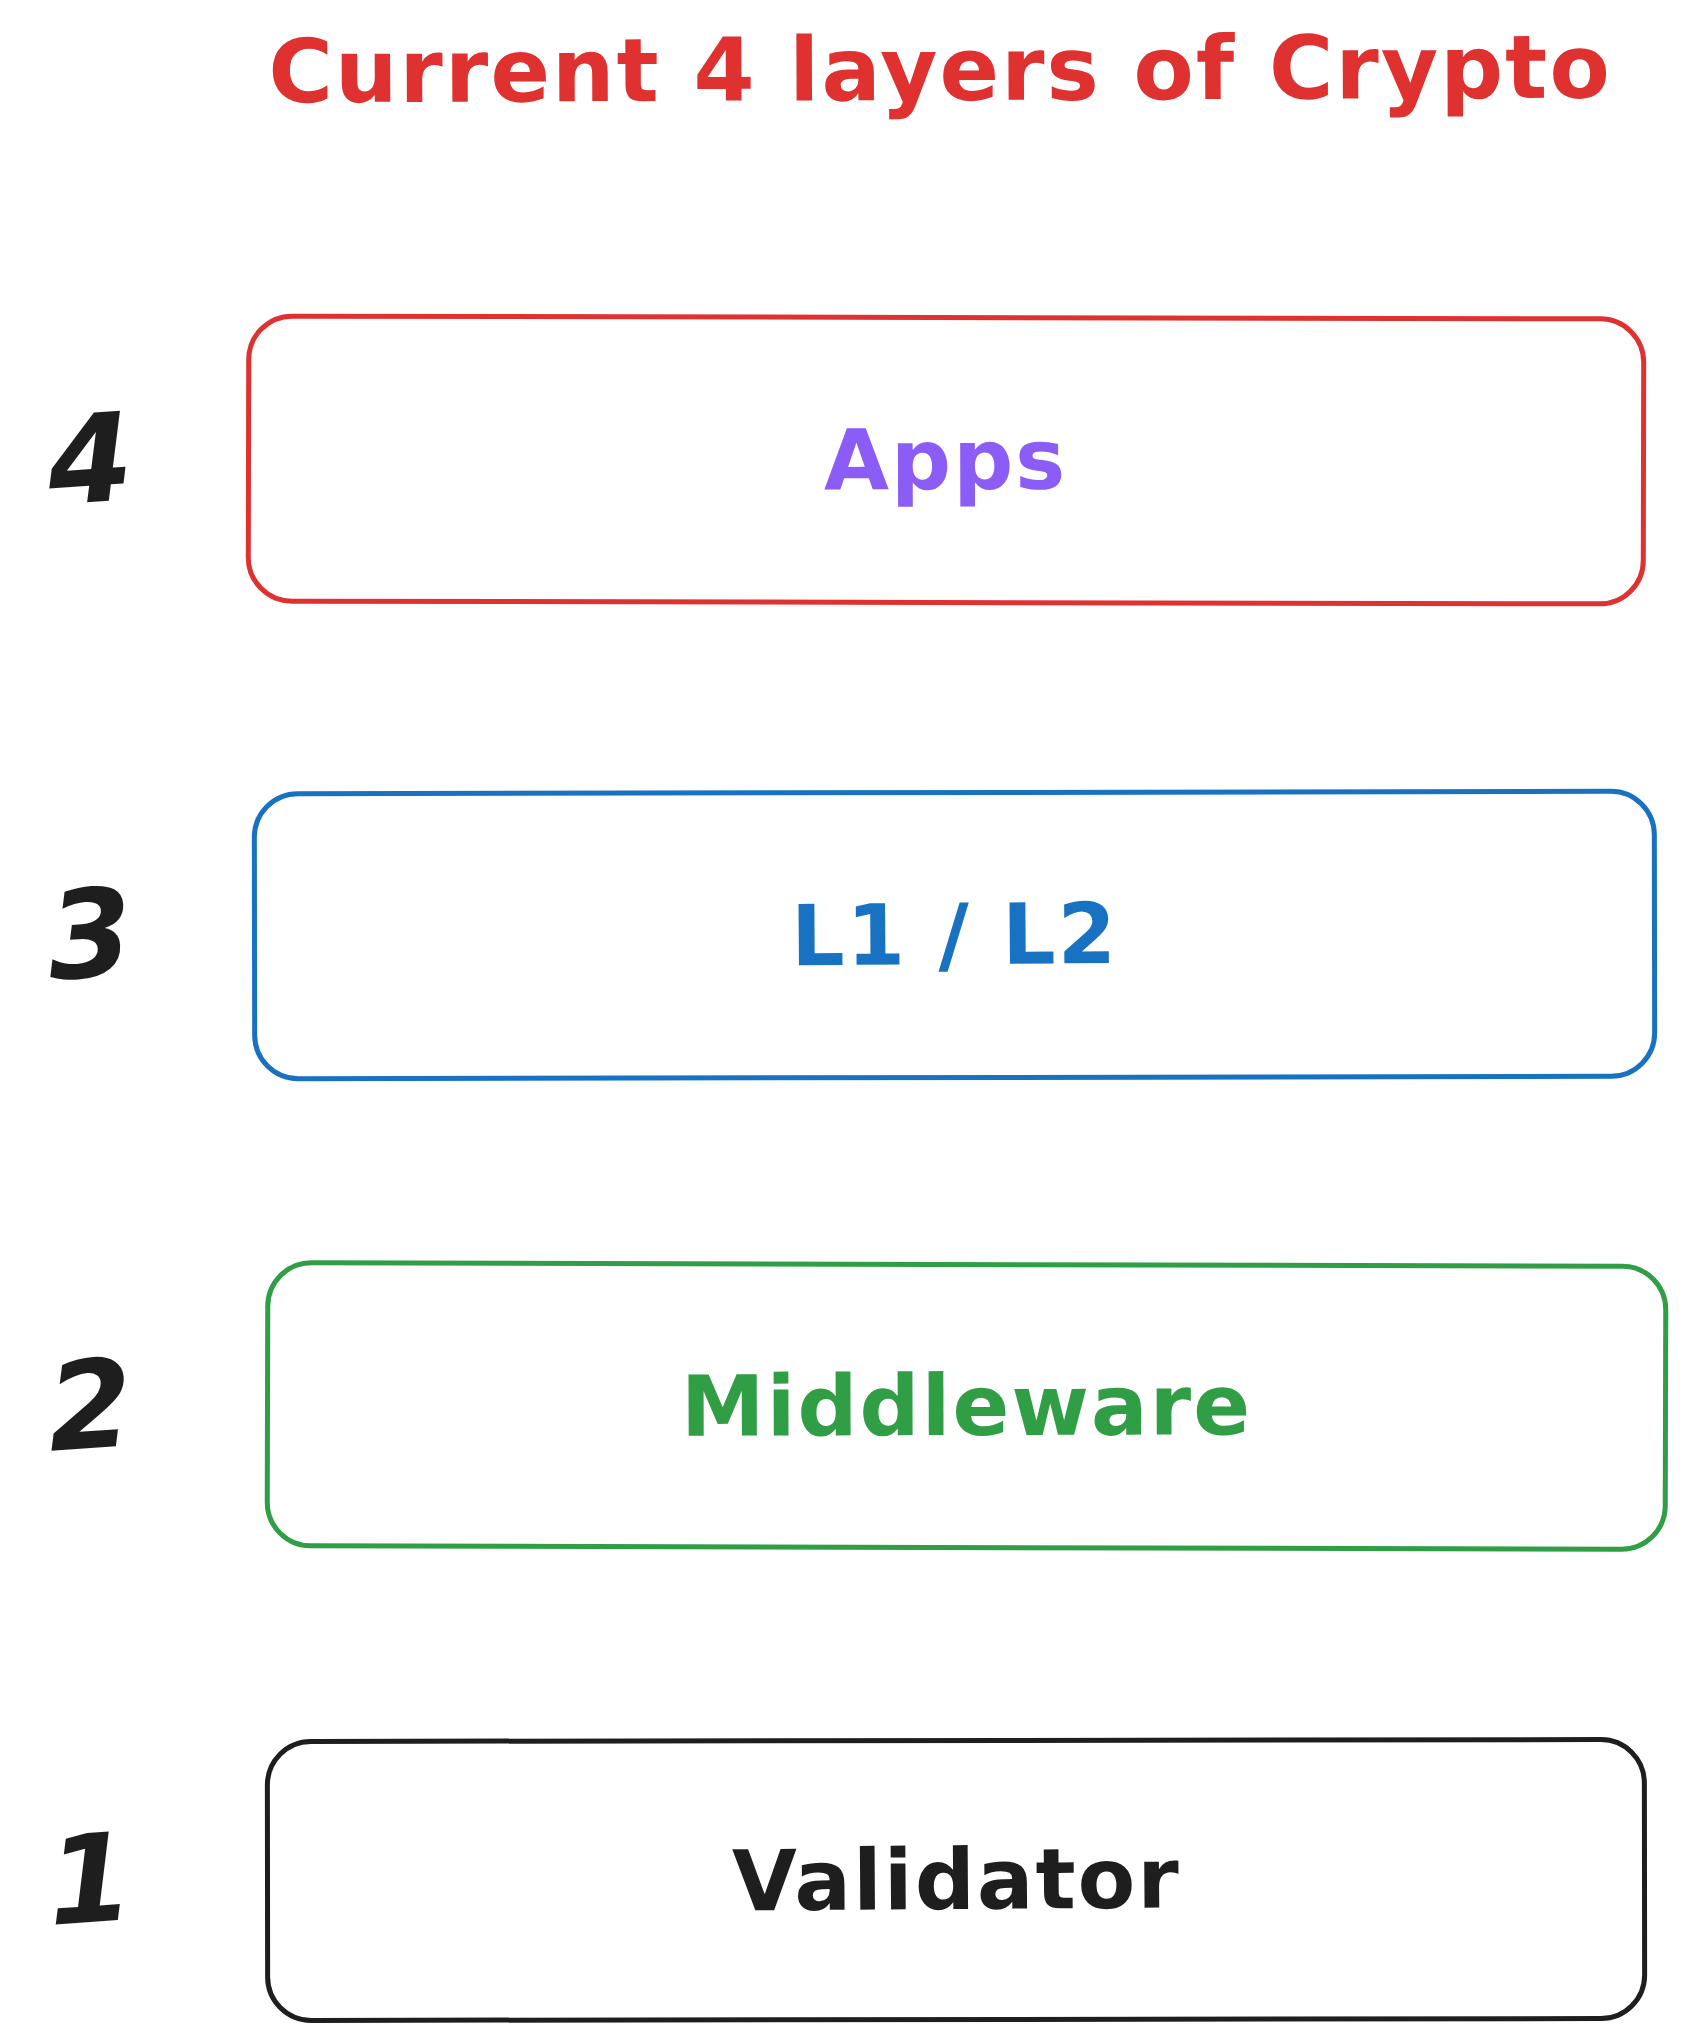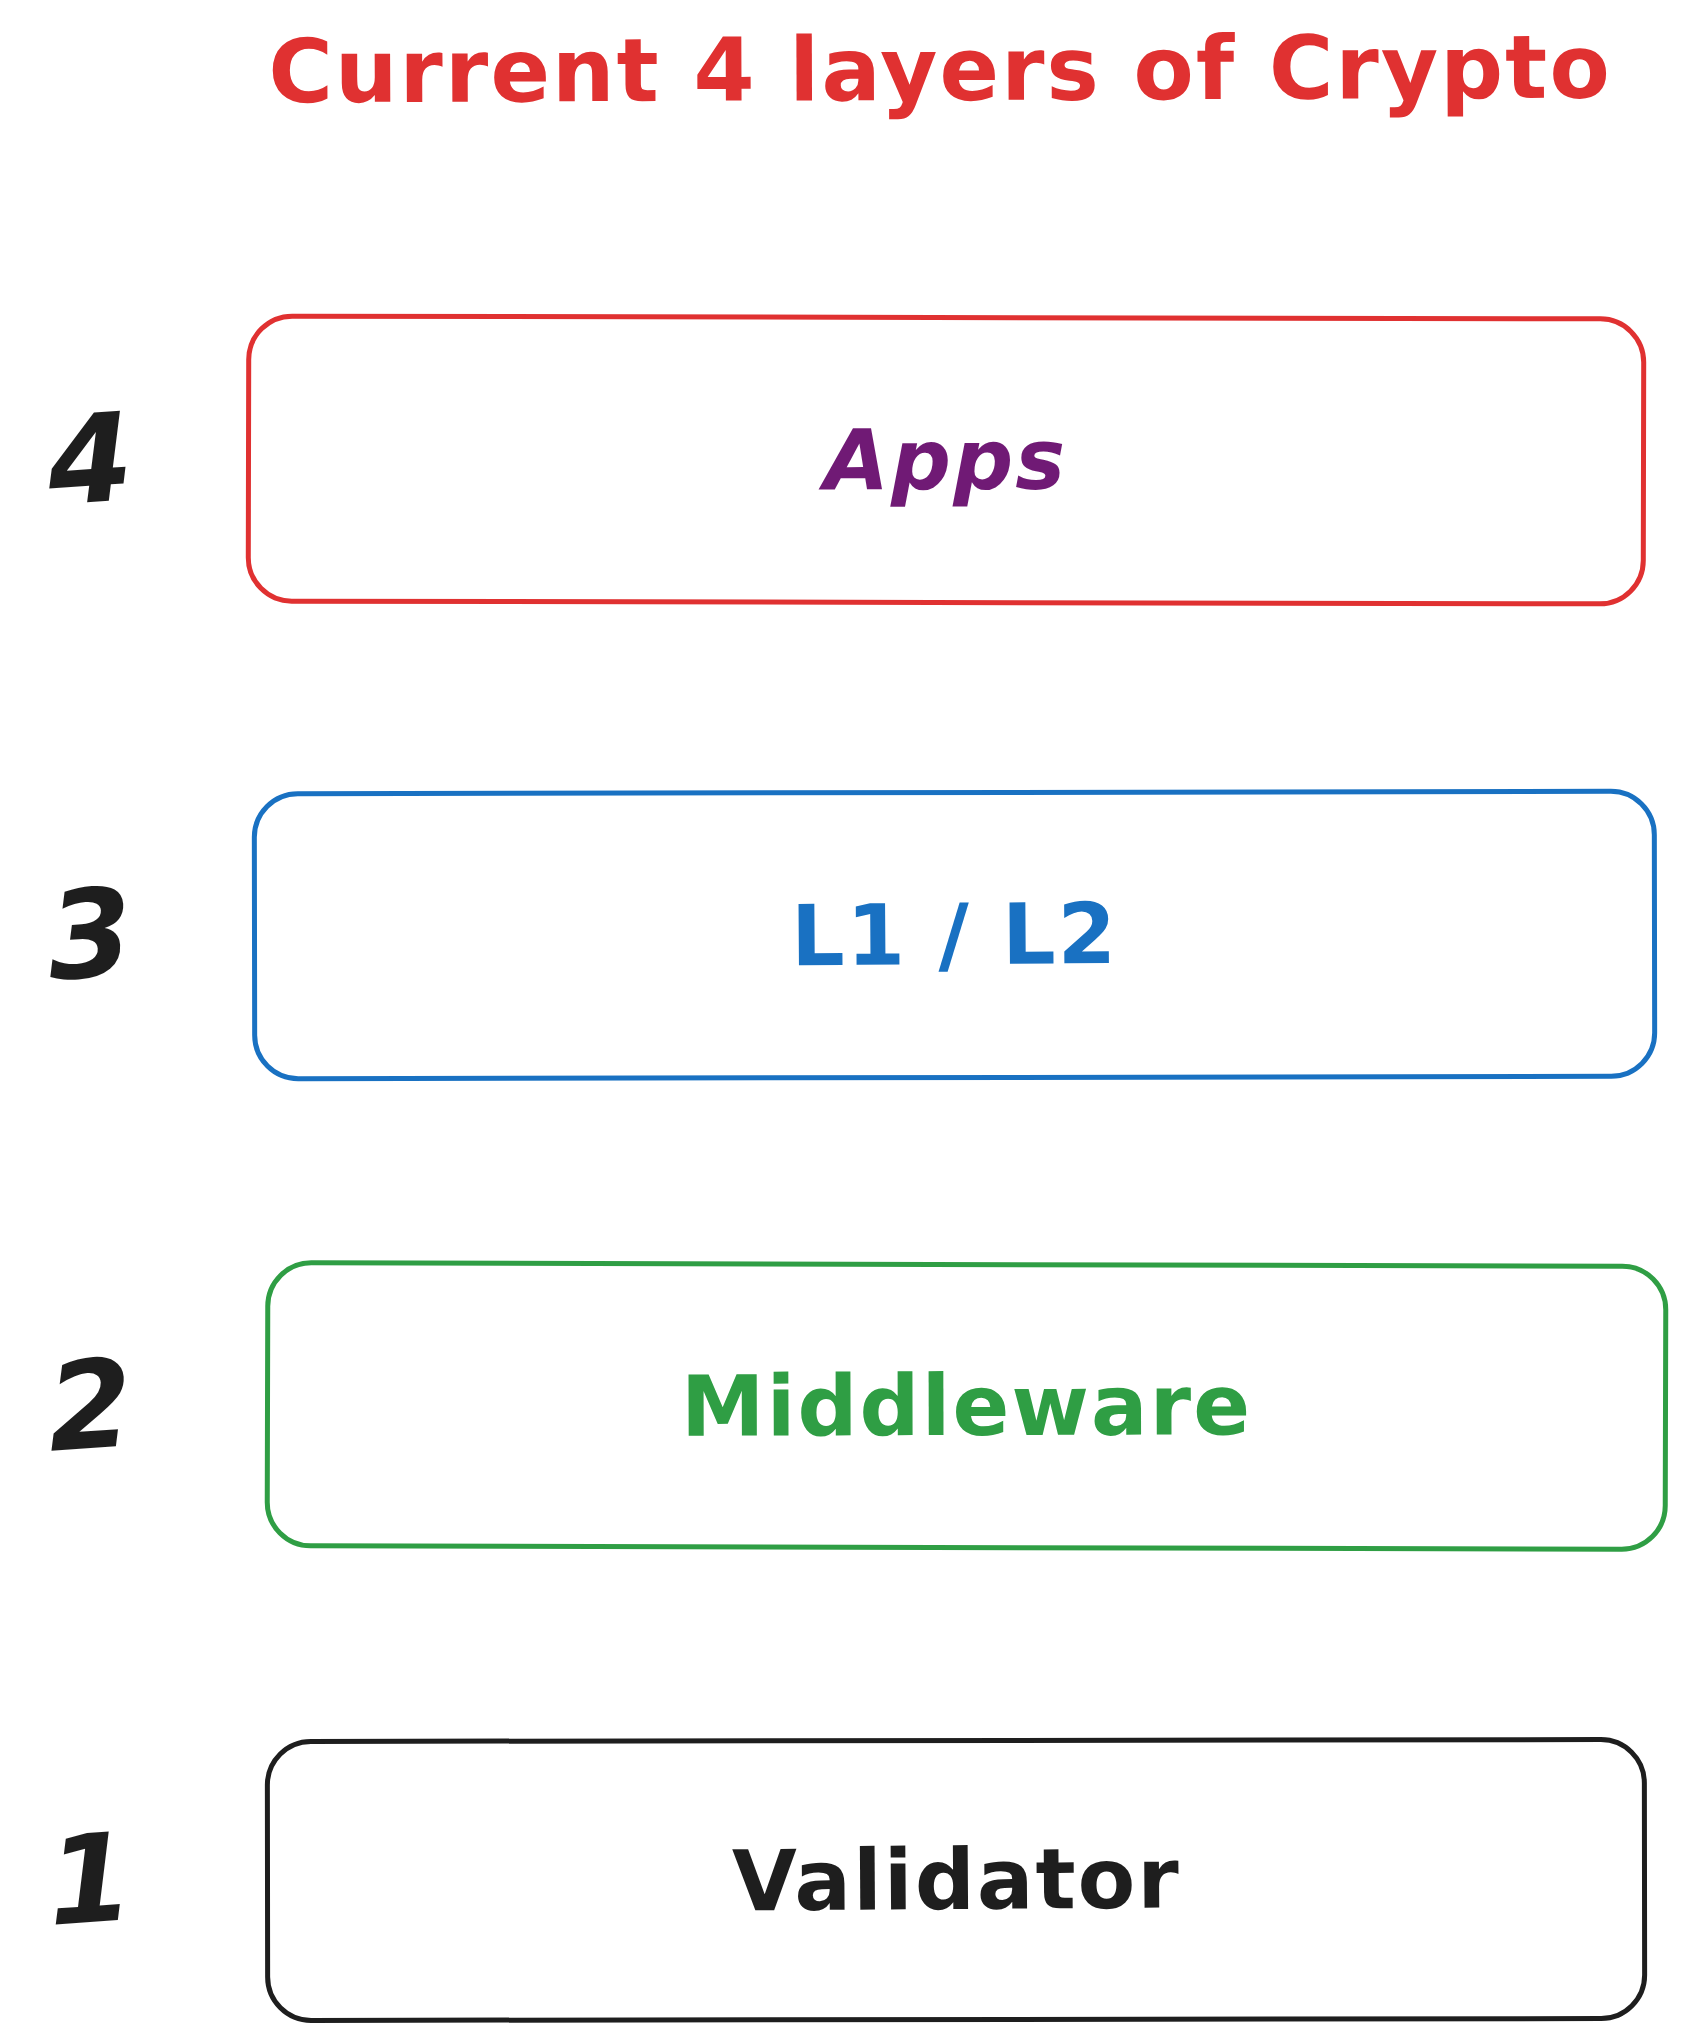--- a/index.html
+++ b/index.html
@@ -82,21 +82,21 @@
 </head>
 <body>
 
 <div class="canvas">
 
   <div class="diagram-title" style="color: rgb(224, 49, 49);">Current 4 layers of Crypto</div>
 
   <div class="row row-4">
     <div class="layer-num">4</div>
     <div class="layer-box" style="border-color: rgb(224, 49, 49);">
-      <span class="layer-label" style="color: #701a75; font-style: italic;">Apps</span>
+      <span class="layer-label" style="color: #8b5cf6;">Apps</span>
     </div>
   </div>
 
   <div class="row row-3">
     <div class="layer-num">3</div>
     <div class="layer-box" style="border-color: rgb(25, 113, 194);">
       <span class="layer-label" style="color: rgb(25, 113, 194);">L1 / L2</span>
     </div>
   </div>
 

